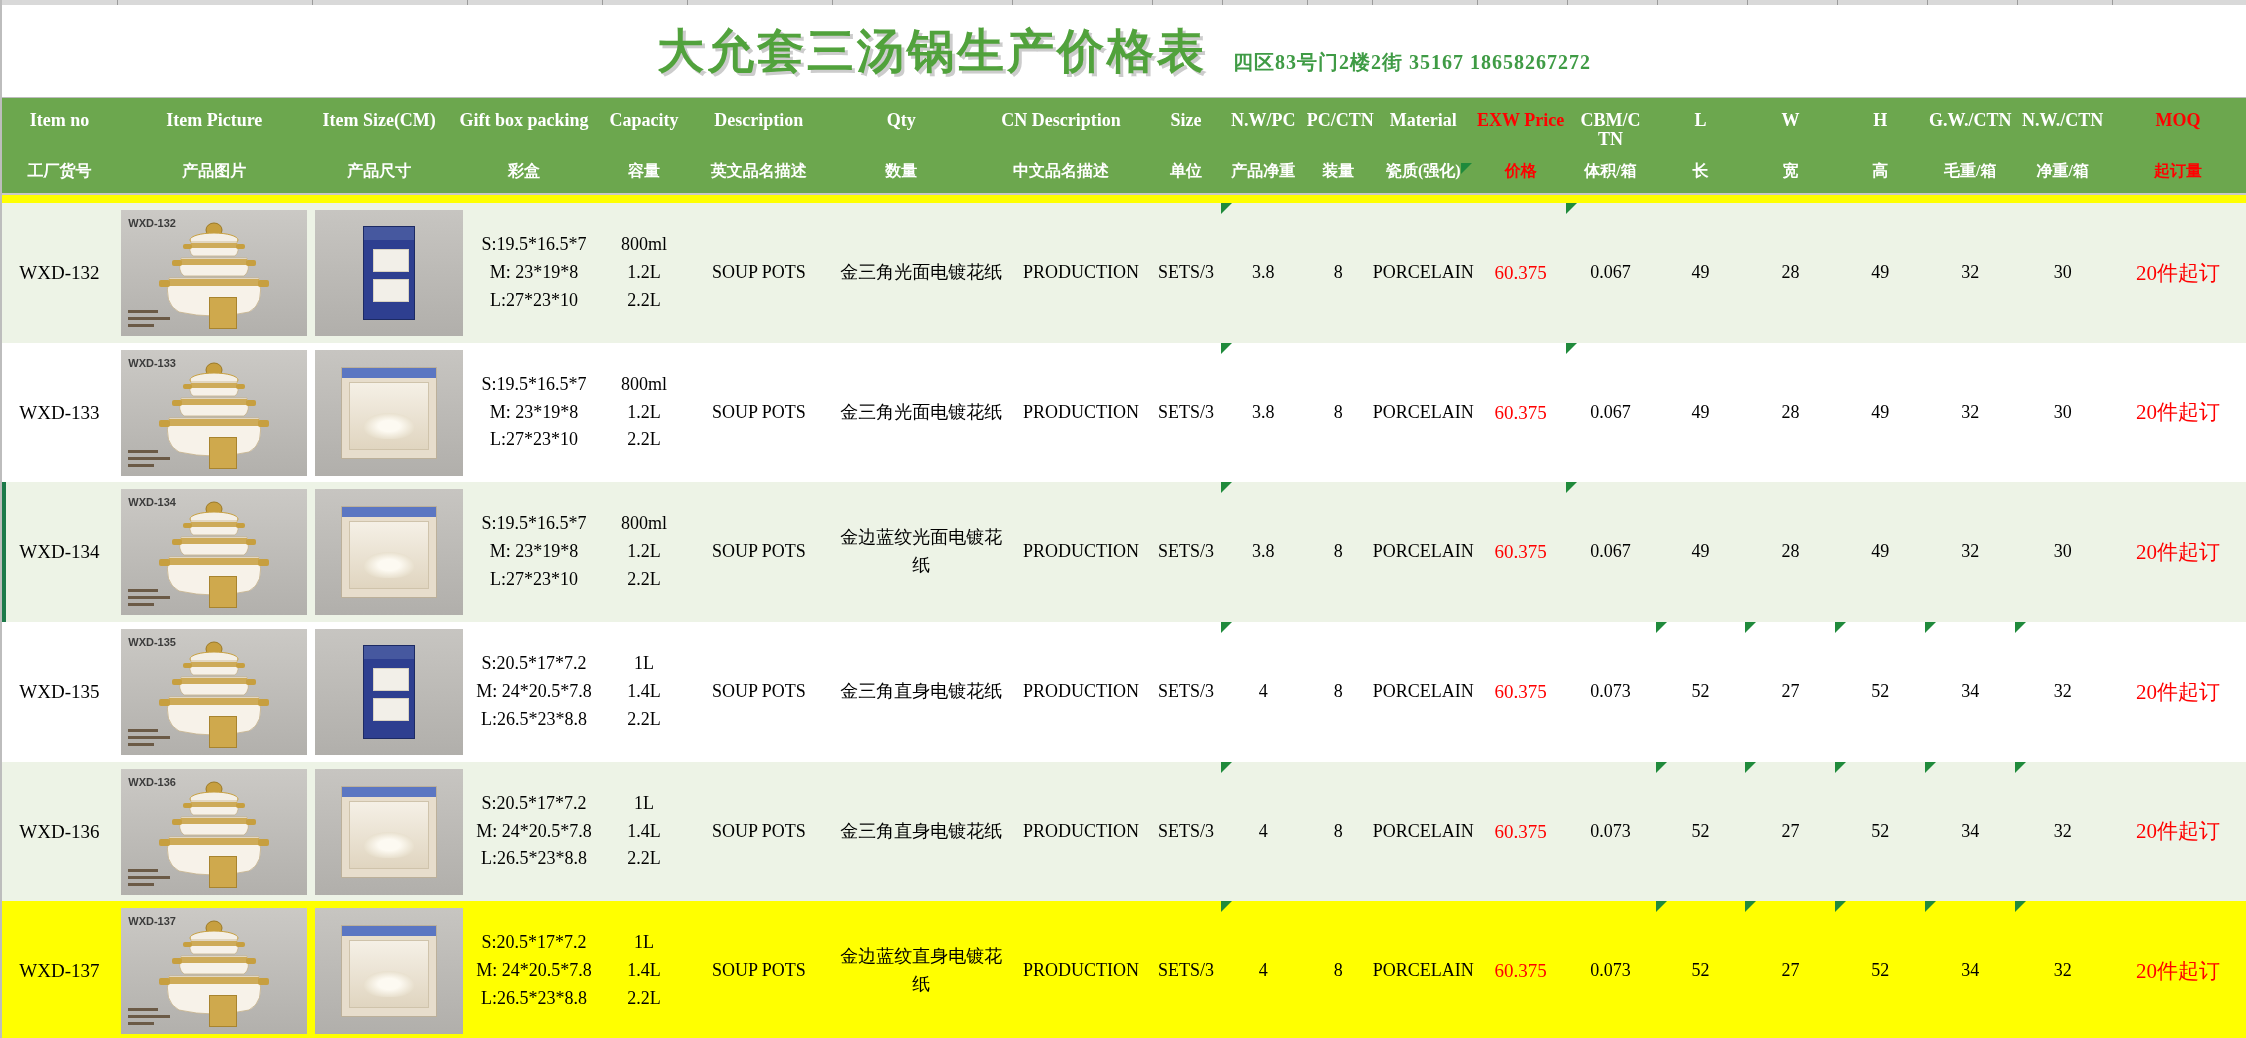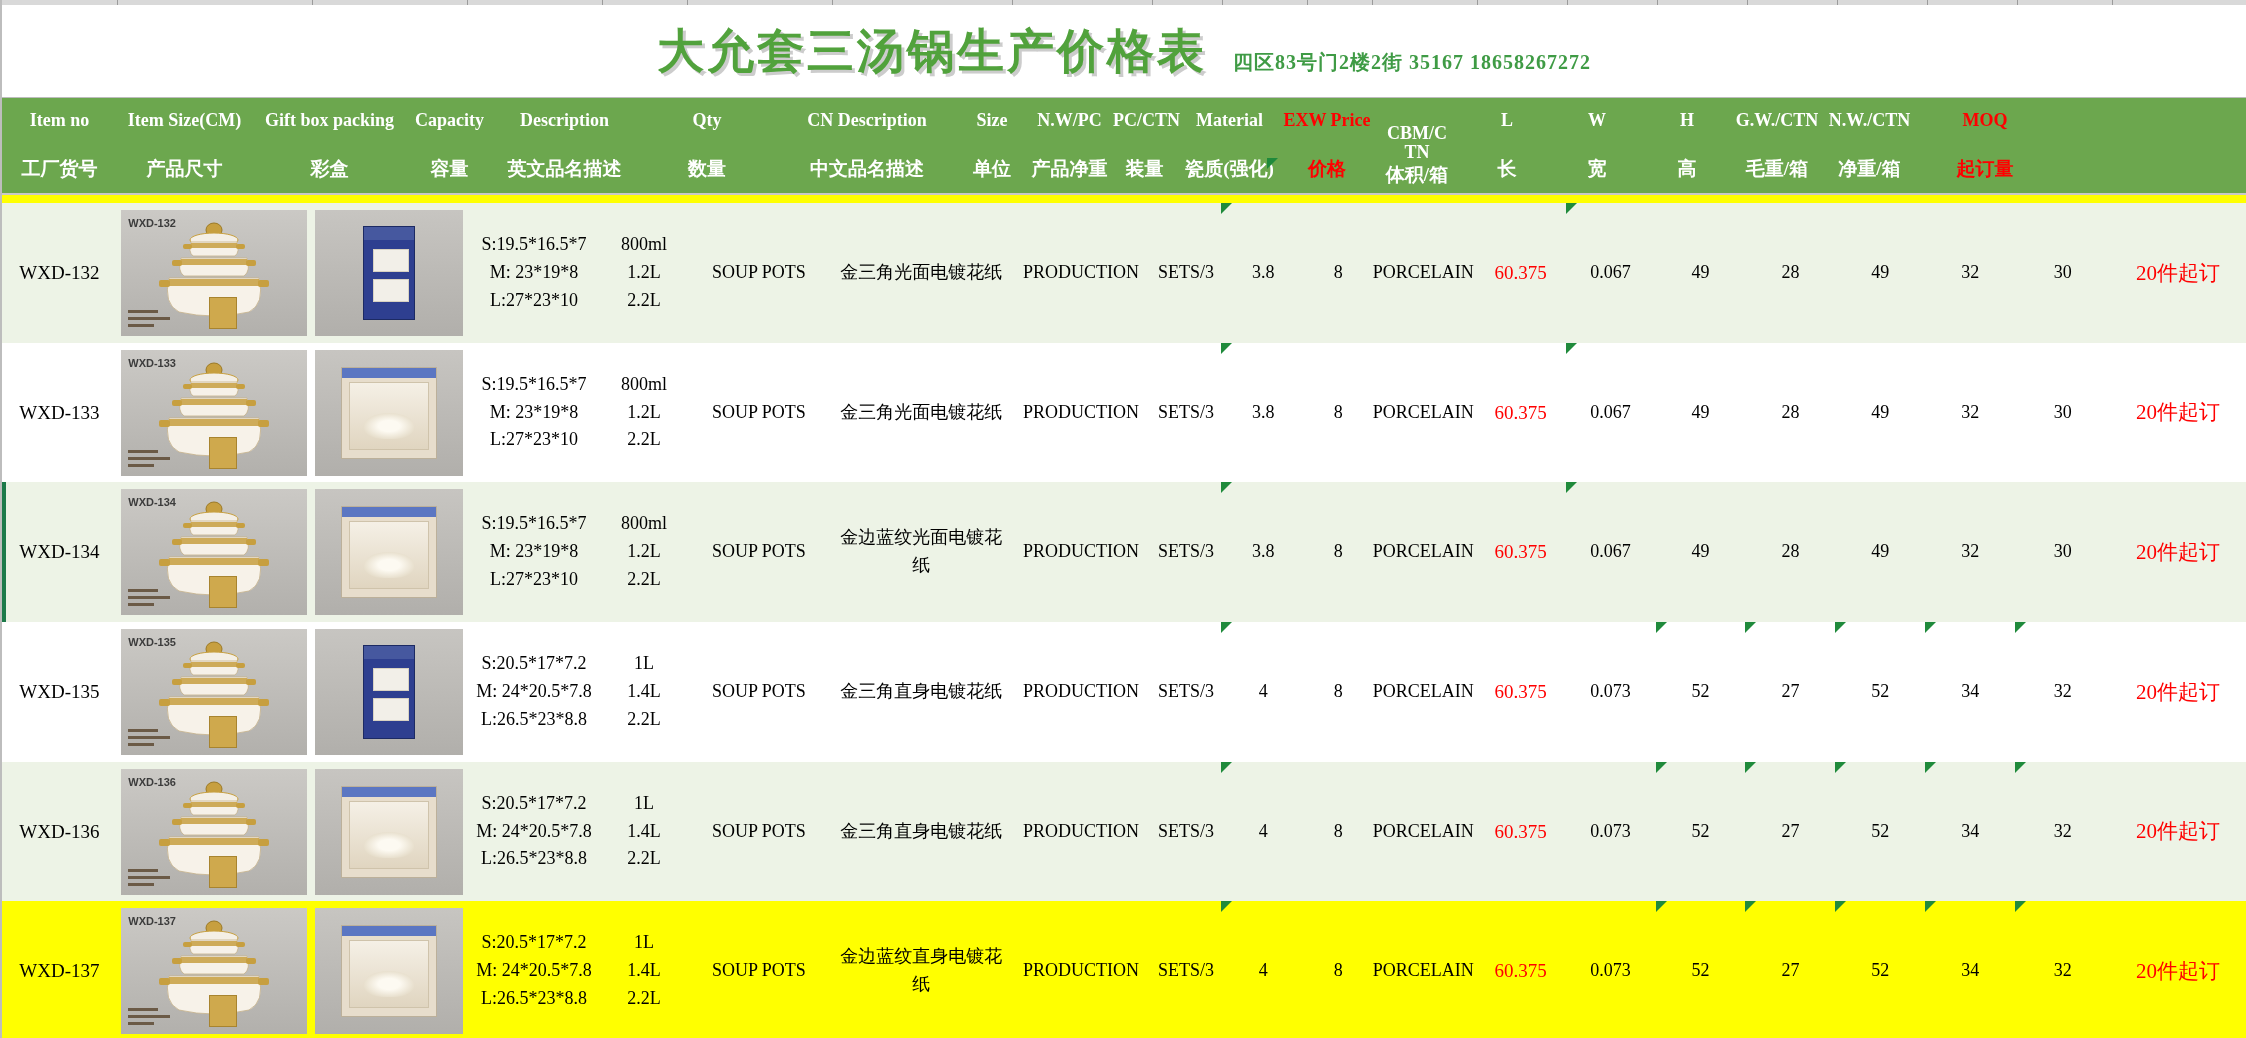--- a/index.html
+++ b/index.html
@@ -14,21 +14,21 @@
   
   .title-row{height:92px;display:flex;align-items:center;justify-content:center;background:#fff;}
   .big-title{font-size:47px;font-weight:bold;color:#51a23c;letter-spacing:3px;
     text-shadow:3px 3px 0 #cccccc;}
   .subtitle{font-size:20px;font-weight:bold;color:#3f9b45;margin-left:26px;margin-top:22px;letter-spacing:1px;}
   
   .header{height:95px;background:#6ca74e;display:flex;border-top:1px solid #bdbdbd;}
   .hcell{display:flex;flex-direction:column;justify-content:space-between;box-sizing:border-box;
     padding:13px 1px 11px;text-align:center;color:#fff;font-weight:bold;position:relative;}
   .h-en{font-size:18px;line-height:1.05;}
-  .h-cn{font-size:19px;position:relative;}
+  .h-cn{font-size:16px;position:relative;}
   .hcell.red .h-en,.hcell.red .h-cn{color:#ff0000;}
   .stripe{height:8px;background:#ffff00;border-top:2px solid #c9c9c9;}
   
   .rows{height:838px;display:flex;flex-direction:column;position:relative;}
   .row{flex:1;display:flex;position:relative;}
   .bg-green{background:#edf3e6;}
   .bg-white{background:#ffffff;}
   .bg-yellow{background:#ffff00;}
   .cell{display:flex;flex-direction:column;align-items:center;justify-content:center;
     box-sizing:border-box;font-size:18px;line-height:1.55;position:relative;text-align:center;}
@@ -97,20 +97,24 @@
 <div class="title-row">
   <span class="big-title">大允套三汤锅生产价格表</span>
   <span class="subtitle">四区83号门2楼2街 35167  18658267272</span>
 </div>
 
 <div class="header" id="header">
     <div class="hcell" style="width: 115px;">
     <div class="h-en">Item no</div>
     <div class="h-cn">工厂货号</div>
   </div>
+    <div class="hcell" style="width: 195px;">
+    <div class="h-en">Item Picture</div>
+    <div class="h-cn">产品图片</div>
+  </div>
     <div class="hcell" style="width: 135px;">
     <div class="h-en">Item Size(CM)</div>
     <div class="h-cn">产品尺寸</div>
   </div>
     <div class="hcell" style="width: 155px;">
     <div class="h-en">Gift box packing</div>
     <div class="h-cn">彩盒</div>
   </div>
     <div class="hcell" style="width: 85px;">
     <div class="h-en">Capacity</div>
@@ -141,21 +145,21 @@
     <div class="h-cn">装量</div>
   </div>
     <div class="hcell" style="width: 105px;">
     <div class="h-en">Material</div>
     <div class="h-cn">瓷质(强化)</div>
   </div>
     <div class="hcell red" style="width: 90px;">
     <div class="h-en">EXW Price</div>
     <div class="h-cn">价格<div class="tri"></div></div>
   </div>
-    <div class="hcell" style="width: 90px; margin-top: 13px;">
+    <div class="hcell" style="width: 90px;">
     <div class="h-en">CBM/C TN</div>
     <div class="h-cn">体积/箱</div>
   </div>
     <div class="hcell" style="width: 90px;">
     <div class="h-en">L</div>
     <div class="h-cn">长</div>
   </div>
     <div class="hcell" style="width: 90px;">
     <div class="h-en">W</div>
     <div class="h-cn">宽</div>

